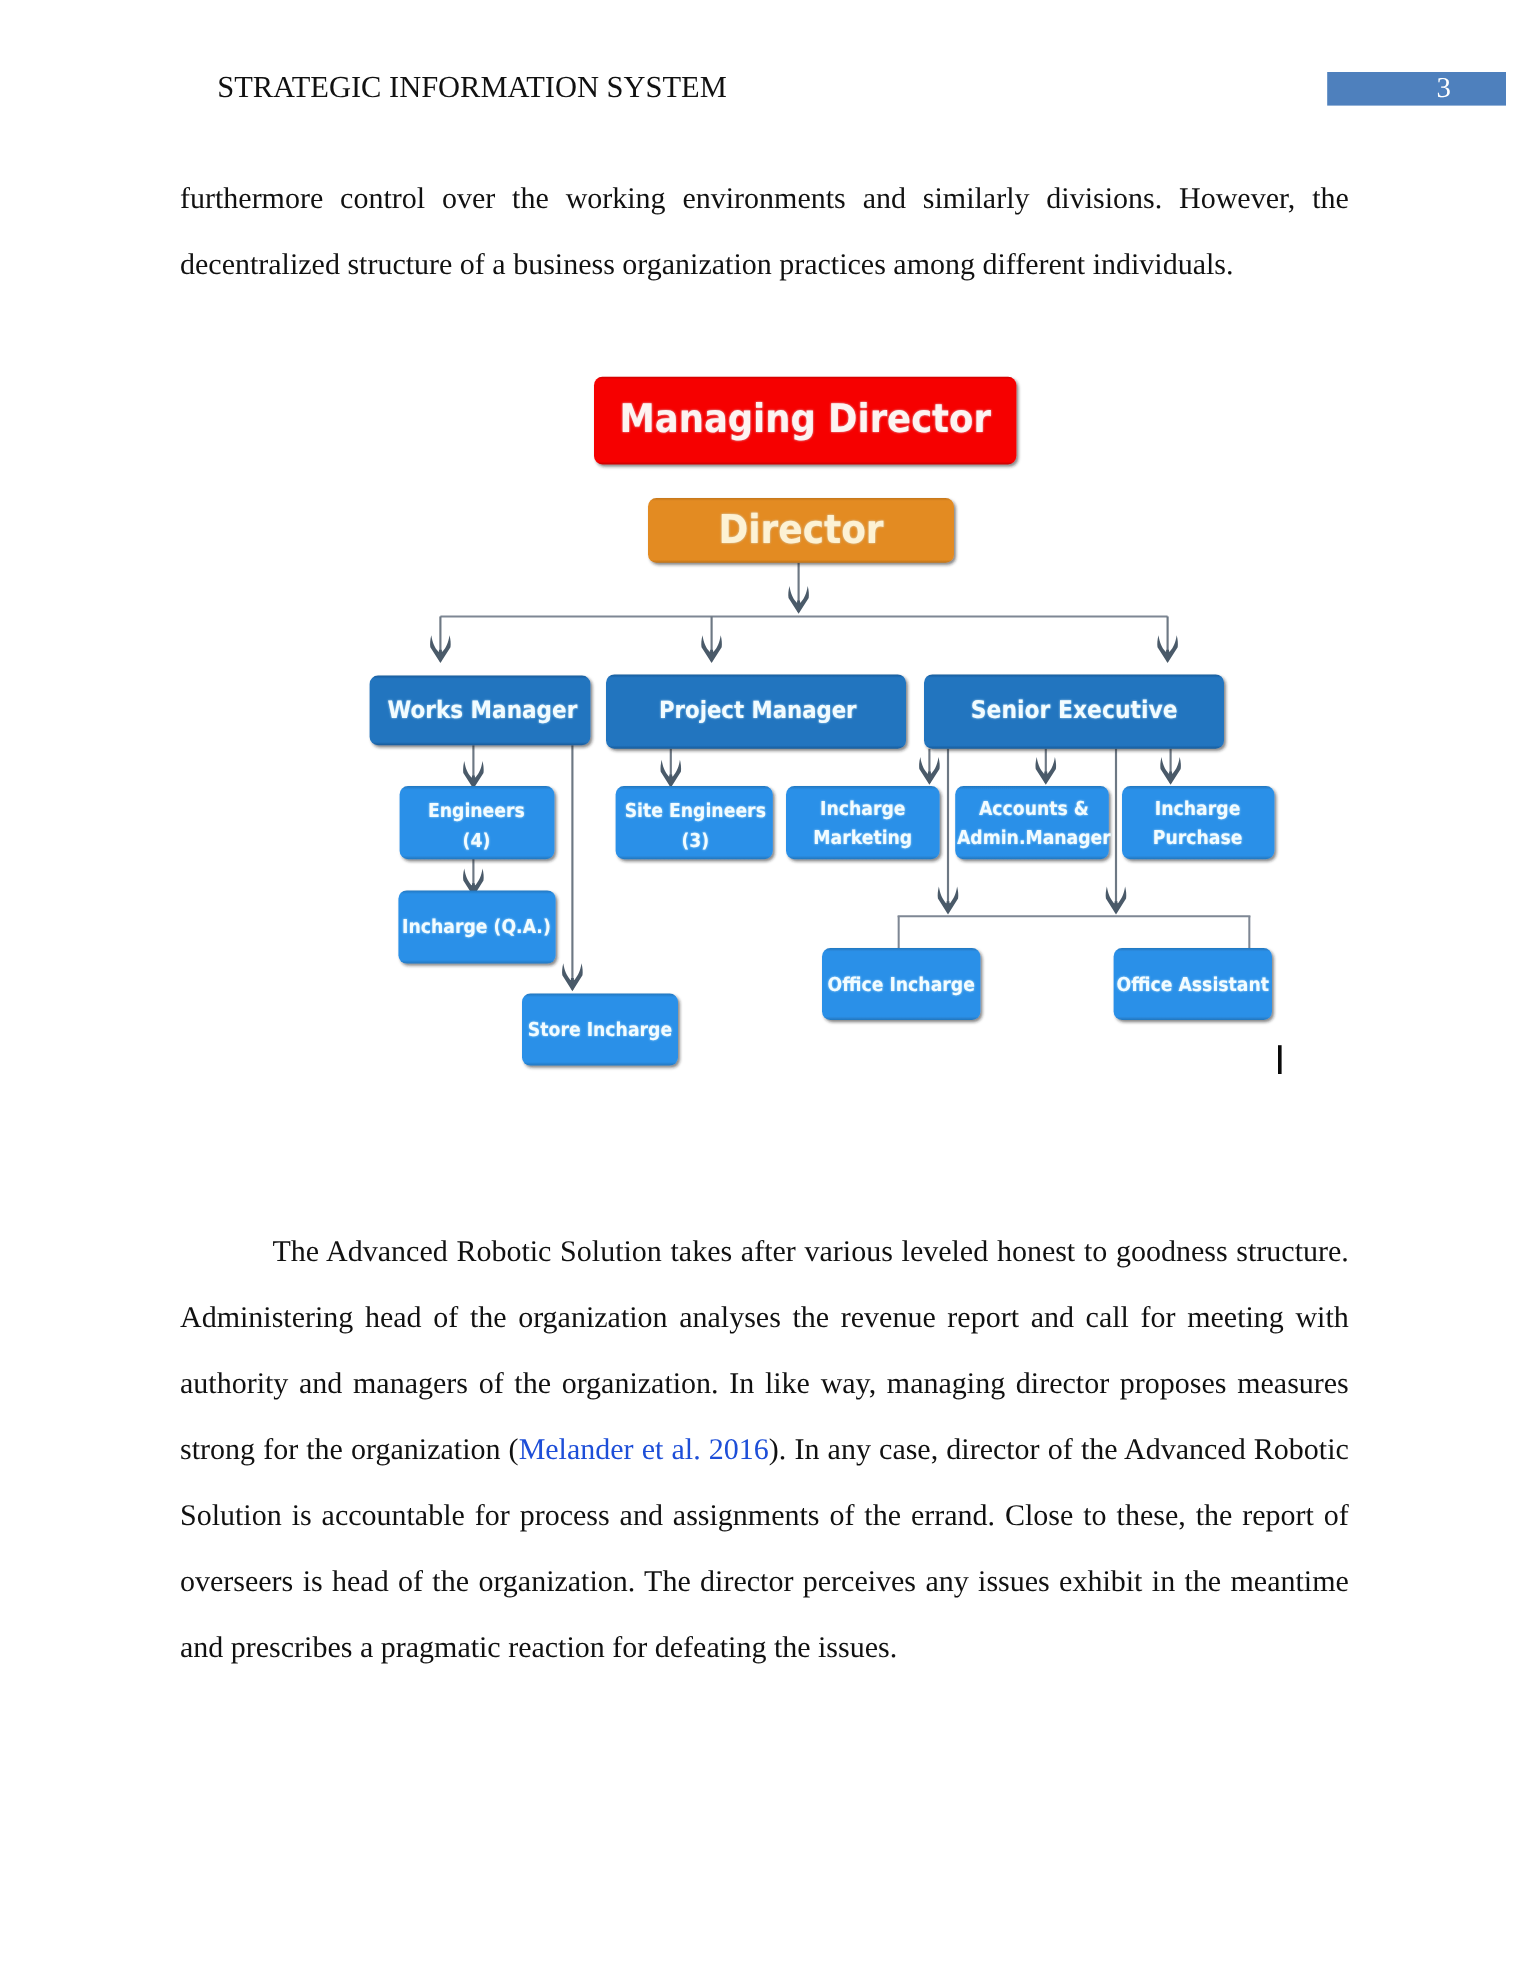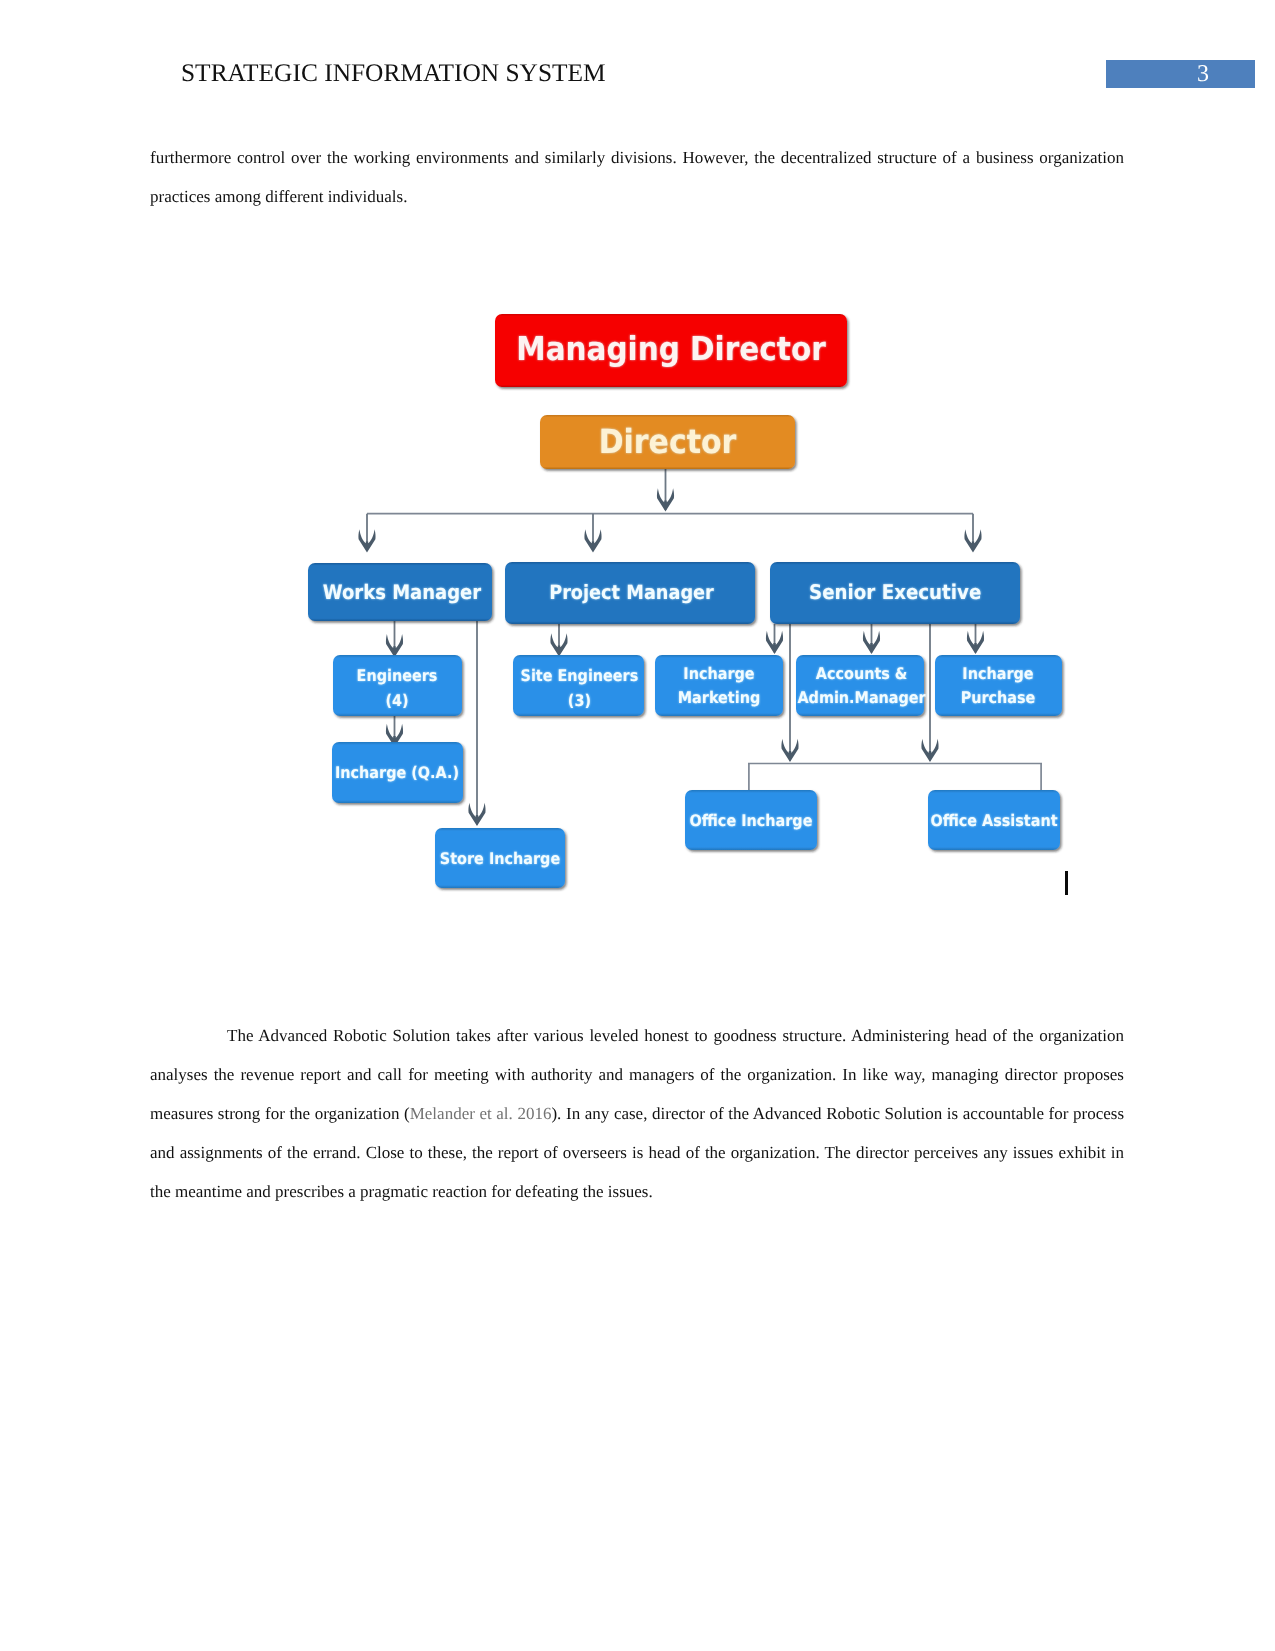--- a/index.html
+++ b/index.html
@@ -6,24 +6,24 @@
   html,body{margin:0;padding:0;}
   .para,.hdr-title,.pagebadge span{transform:translateZ(0);-webkit-font-smoothing:antialiased;}
   body{width:1275px;height:1651px;background:#ffffff;font-family:"Liberation Serif",serif;overflow:hidden;position:relative;-webkit-font-smoothing:antialiased;text-rendering:geometricPrecision;}
   .page{position:absolute;inset:0;}
   
   .hdr{position:absolute;left:0;top:0;width:1104px;height:110px;}
   .hdr-title{position:absolute;left:181px;top:65px;font-size:25.4px;line-height:17px;color:#111;white-space:nowrap;}
   .pagebadge{position:absolute;left:1106px;top:60px;width:149px;height:28px;background:#4e80bd;overflow:hidden;}
   .pagebadge span{position:absolute;left:0;top:0;width:194px;text-align:center;color:#fff;font-size:24px;line-height:29px;}
   
-  .para{position:absolute;color:#111;font-size:17px;line-height:39px;text-align:justify;text-justify:inter-word;}
+  .para{position:absolute;color:#111;font-size:25px;line-height:55px;text-align:justify;text-justify:inter-word;}
   #p1{left:150px;top:138px;width:974px;}
   #p2{left:150px;top:1016px;width:974px;text-indent:77px;}
-  .ref{color:#737373;}
+  .ref{color:#1d4ed8;}
   
   .chart{position:absolute;left:0;top:0;width:1275px;height:1651px;}
   .caret{position:absolute;left:1065px;top:871px;width:3.2px;height:24px;background:#0a0a0a;font-size:0;line-height:0;color:transparent;overflow:hidden;}
   .chart-svg{display:block;}
   .labels text{font-family:"DejaVu Sans",sans-serif;font-stretch:condensed;font-weight:bold;fill:#f2fcff;}
 </style>
 </head>
 <body>
 
 <div class="page">

